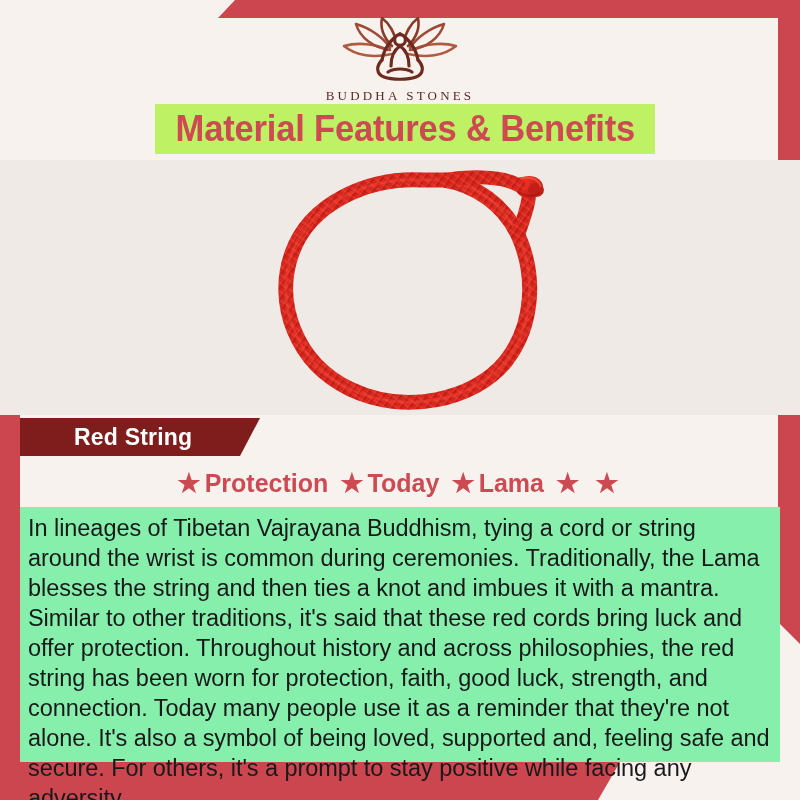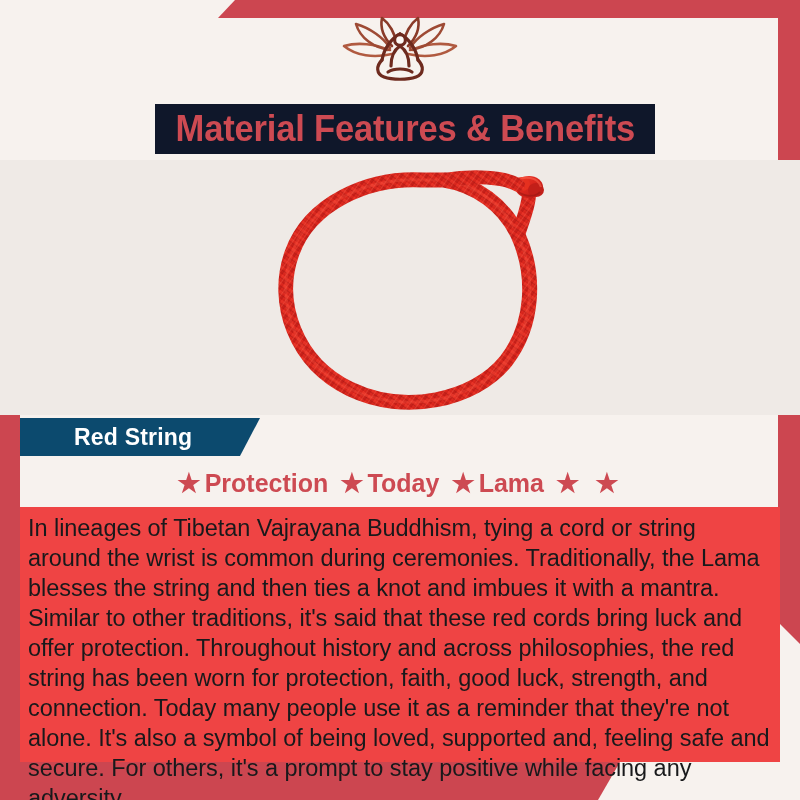--- a/index.html
+++ b/index.html
@@ -96,21 +96,21 @@
     text-align: center;
   }
 
   
   #title-band {
     position: absolute;
     left: 155px;
     top: 104px;
     width: 500px;
     height: 50px;
-    background: #0f172a;
+    background: #bef264;
     display: flex;
     align-items: center;
     justify-content: center;
   }
   #title-text {
     font-family: "Liberation Sans Narrow", "Liberation Sans", sans-serif;
     font-weight: bold;
     font-size: 36px;
     letter-spacing: -0.2px;
     color: #cd4a52;
@@ -136,21 +136,21 @@
     height: 250px;
   }
 
   
   #ribbon {
     position: absolute;
     left: 20px;
     top: 418px;
     width: 240px;
     height: 38px;
-    background: #0c4a6e;
+    background: #7f1d1d;
     clip-path: polygon(0 0, 100% 0, calc(100% - 20px) 100%, 0 100%);
     display: flex;
     align-items: center;
   }
   #ribbon-label {
     margin-left: 54px;
     font-family: "Liberation Sans Narrow", "Liberation Sans", sans-serif;
     font-weight: bold;
     font-size: 23px;
     color: #ffffff;
@@ -186,21 +186,21 @@
     color: #cd4a52;
   }
 
   
   #copy {
     position: absolute;
     left: 20px;
     top: 507px;
     width: 760px;
     height: 255px;
-    background: #ef4444;
+    background: #86efac;
     padding: 6px 8px 0 8px;
     box-sizing: border-box;
   }
   #copy-text {
     margin: 0;
     font-family: "Liberation Sans Narrow", "Liberation Sans", sans-serif;
     font-size: 23.5px;
     line-height: 30px;
     color: #18191b;
     text-align: left;
@@ -241,20 +241,21 @@
 
           <circle cx="70" cy="26" r="5.4" fill="#fbf7f3"></circle>
 
           <path d="M70 32 C 64 36, 61 44, 61 52"></path>
           <path d="M70 32 C 76 36, 79 44, 79 52"></path>
 
           <path d="M52 46 C 46 52, 46 60, 54 63 C 62 66, 78 66, 86 63 C 94 60, 94 52, 88 46"></path>
           <path d="M58 58 C 64 54, 76 54, 82 58"></path>
         </g>
       </svg>
+      <span id="logo-word">BUDDHA STONES</span>
     </div>
   </div>
 
   <div id="title-band">
     <div id="title-text">Material Features &amp; Benefits</div>
   </div>
 
   <div id="photo">
     <svg id="bracelet-svg" viewBox="0 0 330 250">
       <defs>

